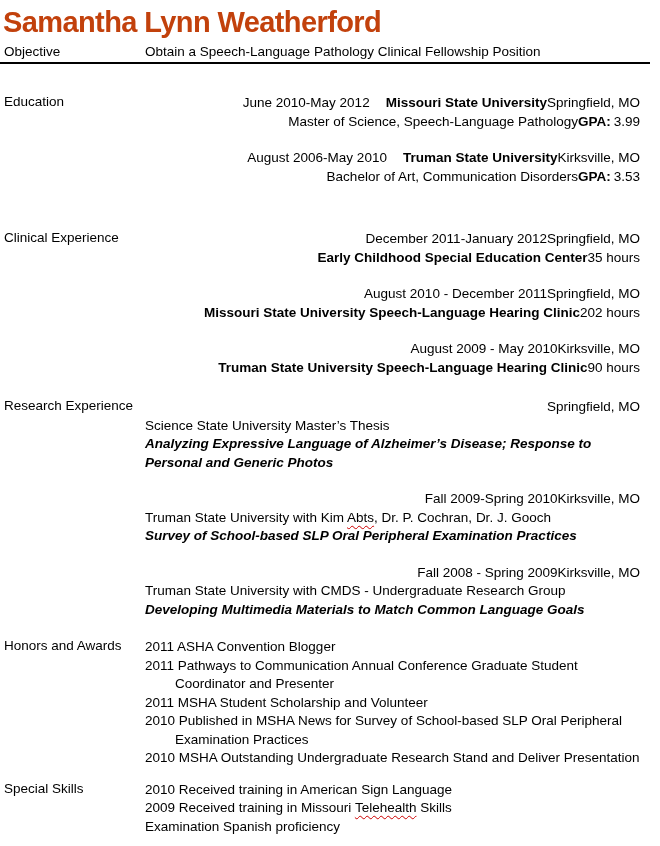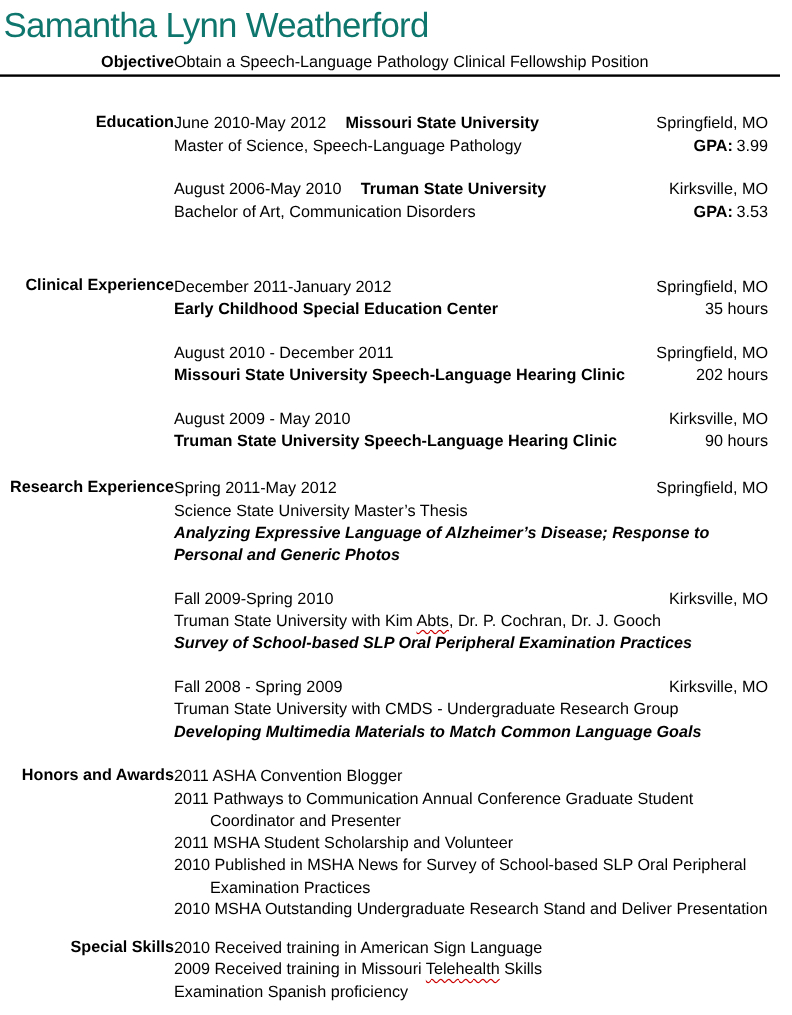--- a/index.html
+++ b/index.html
@@ -3,36 +3,36 @@
 <meta charset="utf-8">
 <style>
   html,body{margin:0;padding:0;}
   body{
     width:660px;height:846px;background:#ffffff;color:#000;
     font-family:"Liberation Sans",sans-serif;font-size:13.5px;
     overflow:hidden;
   }
   .page{padding-top:5px;}
   .doc-title{
-    font-size:29px;font-weight:400;letter-spacing:-0.6px;
-    padding-left:3px;line-height:34px;color:#0f766e;
+    font-size:29px;font-weight:700;letter-spacing:-0.6px;
+    padding-left:3px;line-height:34px;color:#c2410c;
   }
   .objective-row{
     display:flex;align-items:flex-end;
     margin-top:5px;padding:0 0 3px 4px;width:646px;
     border-bottom:2px solid #000;
   }
-  .label-col{width:141px;flex:0 0 141px;font-weight:700;text-align:right;}
+  .label-col{width:141px;flex:0 0 141px;font-weight:400;}
   .section{
     display:grid;grid-template-columns:141px 1fr;
     padding-left:4px;padding-right:20px;
   }
   .section .content{min-width:0;}
   .line{line-height:18.5px;}
-  .flexline{display:flex;justify-content:space-between;line-height:18.5px;}
+  .flexline{display:flex;justify-content:flex-end;line-height:18.5px;}
   .left-part{white-space:nowrap;}
   .right-part{text-align:right;white-space:nowrap;}
   .inst{font-weight:700;margin-left:16px;}
   .bold{font-weight:700;}
   .bolditalic{font-weight:700;font-style:italic;}
   .title-line{line-height:18.5px;max-width:505px;}
   .entry{margin-bottom:18px;}
   .entry:last-child{margin-bottom:0;}
   .hang{padding-left:30px;text-indent:-30px;line-height:18.5px;}
   .squiggle{
@@ -121,21 +121,20 @@
         </div>
       </div>
     </div>
   </div>
 
   <div class="section sec-research">
     <div class="label-col">Research Experience</div>
     <div class="content">
       <div class="entry">
         <div class="flexline">
-          <span class="left-part">Spring 2011-May 2012</span>
           <span class="right-part">Springfield, MO</span>
         </div>
         <div class="line"><span>Science State University Master’s Thesis</span><span class="squiggle"></span><span></span></div>
         <div class="title-line bolditalic">Analyzing Expressive Language of Alzheimer’s Disease; Response to Personal and Generic Photos</div>
       </div>
       <div class="entry">
         <div class="flexline">
           <span class="left-part">Fall 2009-Spring 2010</span>
           <span class="right-part">Kirksville, MO</span>
         </div>

